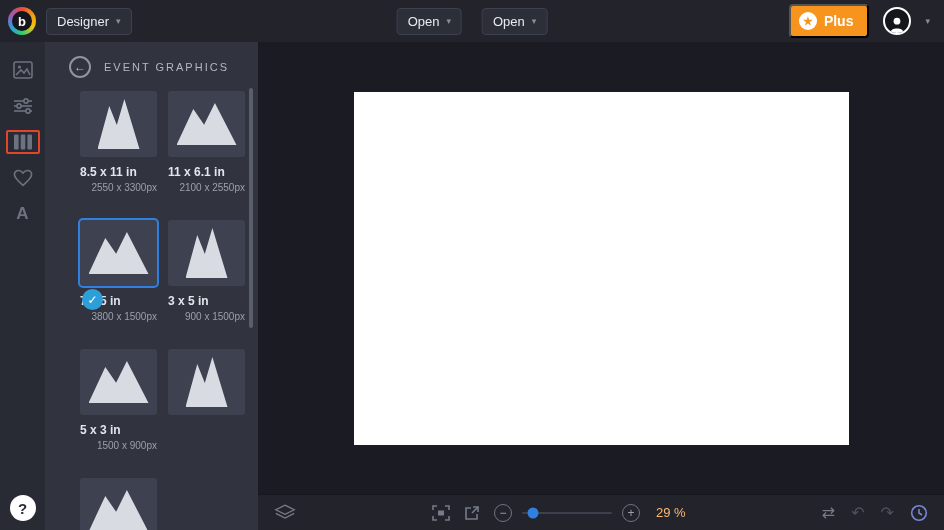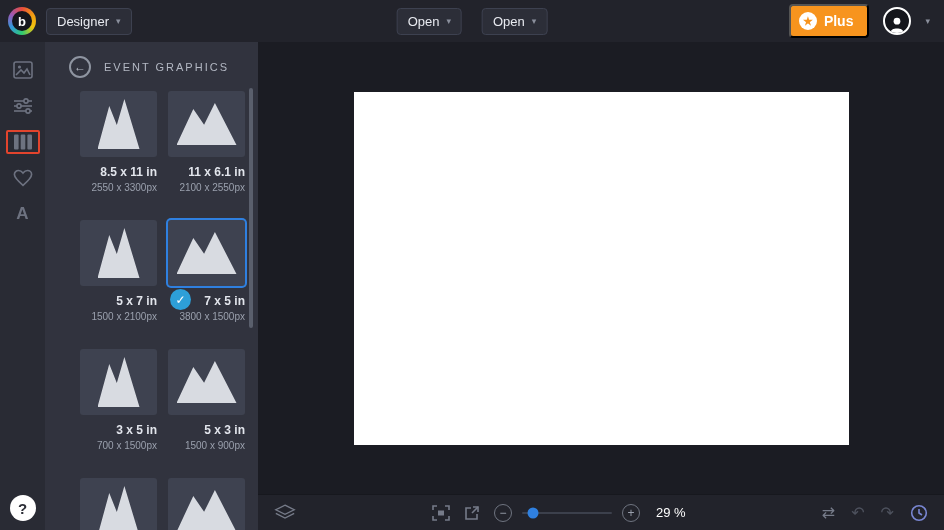--- a/index.html
+++ b/index.html
@@ -63,21 +63,21 @@
   .tile { position:relative; width:77px; }
   .thumb { width:77px; height:66px; background:#3e4250; border-radius:3px; display:flex;
     align-items:center; justify-content:center; position:relative; cursor:pointer; }
   .thumb.selected { box-shadow:0 0 0 2px #2f80e0; }
   .mountain { background:#d8dbe1; clip-path:polygon(0% 100%, 28% 14%, 46% 52%, 64% 0%, 100% 100%); }
   .mountain.portrait { width:42px; height:50px; }
   .mountain.landscape { width:60px; height:42px; }
   .check { position:absolute; left:2px; bottom:-24px; width:21px; height:21px; border-radius:50%;
     background:#2d9fd8; color:#fff; font-size:12px; display:flex; align-items:center;
     justify-content:center; z-index:2; }
-  .size-label { margin-top:8px; text-align:right; color:#e2e5ec; font-size:12px; font-weight:bold; }
+  .size-label { margin-top:8px; text-align:left; color:#e2e5ec; font-size:12px; font-weight:bold; }
   .px-label { margin-top:3px; text-align:right; color:#9aa0ad; font-size:10px; }
   .scroll-thumb { position:absolute; right:5px; top:46px; width:4px; height:240px;
     background:#5a5f6c; border-radius:2px; cursor:pointer; }
 
   
   .canvas-area { flex:1; display:flex; flex-direction:column; background:#1b1c23; min-width:0; }
   .canvas-wrap { flex:1; display:flex; align-items:center; justify-content:center; }
   .canvas { width:495px; height:353px; background:#ffffff; }
 
   
@@ -85,21 +85,21 @@
     align-items:center; padding:0 16px; gap:14px; color:#767b89; }
   .bb-icon { display:flex; align-items:center; justify-content:center; cursor:pointer; color:#767b89; }
   .bb-spacer { width:108px; }
   .zoom-group { display:flex; align-items:center; gap:10px; }
   .round-btn { width:18px; height:18px; border:1.5px solid #6f7480; border-radius:50%; color:#9aa0ad;
     font-size:12px; display:flex; align-items:center; justify-content:center; cursor:pointer; line-height:1;}
   .slider-track { width:90px; height:2px; background:#3c404c; border-radius:1px; position:relative;
     cursor:pointer; }
   .slider-dot { position:absolute; left:12%; top:50%; transform:translate(-50%,-50%);
     width:11px; height:11px; border-radius:50%; background:#2f80e0; cursor:pointer; }
-  .zoom-label { color:#ffffff; font-size:13px; margin-left:6px; }
+  .zoom-label { color:#fdba74; font-size:13px; margin-left:6px; }
   .bb-right { margin-left:auto; display:flex; align-items:center; gap:16px; }
   .glyph-icon { font-size:16px; line-height:1; cursor:pointer; }
   .dim { color:#4d515d; }
   .history { color:#7986d2; }
 </style>
 </head>
 <body>
 
 <header class="topbar">
   <div class="logo">
@@ -198,40 +198,33 @@
           <div class="px-label">2550 x 3300px</div>
         </div>
         <div class="tile">
           <div class="thumb">
             <div class="mountain landscape"></div>
           </div>
           <div class="size-label">11 x 6.1 in</div>
           <div class="px-label">2100 x 2550px</div>
         </div>
         <div class="tile">
-          <div class="thumb">
-            <div class="mountain portrait"></div>
-          </div>
-          <div class="size-label">5 x 7 in</div>
-          <div class="px-label">1500 x 2100px</div>
-        </div>
-        <div class="tile">
           <div class="thumb selected">
             <div class="mountain landscape"></div>
             <div class="check">✓</div>
           </div>
           <div class="size-label">7 x 5 in</div>
           <div class="px-label">3800 x 1500px</div>
         </div>
         <div class="tile">
           <div class="thumb">
             <div class="mountain portrait"></div>
           </div>
           <div class="size-label">3 x 5 in</div>
-          <div class="px-label">700 x 1500px</div>
+          <div class="px-label">900 x 1500px</div>
         </div>
         <div class="tile">
           <div class="thumb">
             <div class="mountain landscape"></div>
           </div>
           <div class="size-label">5 x 3 in</div>
           <div class="px-label">1500 x 900px</div>
         </div>
         <div class="tile">
           <div class="thumb">

